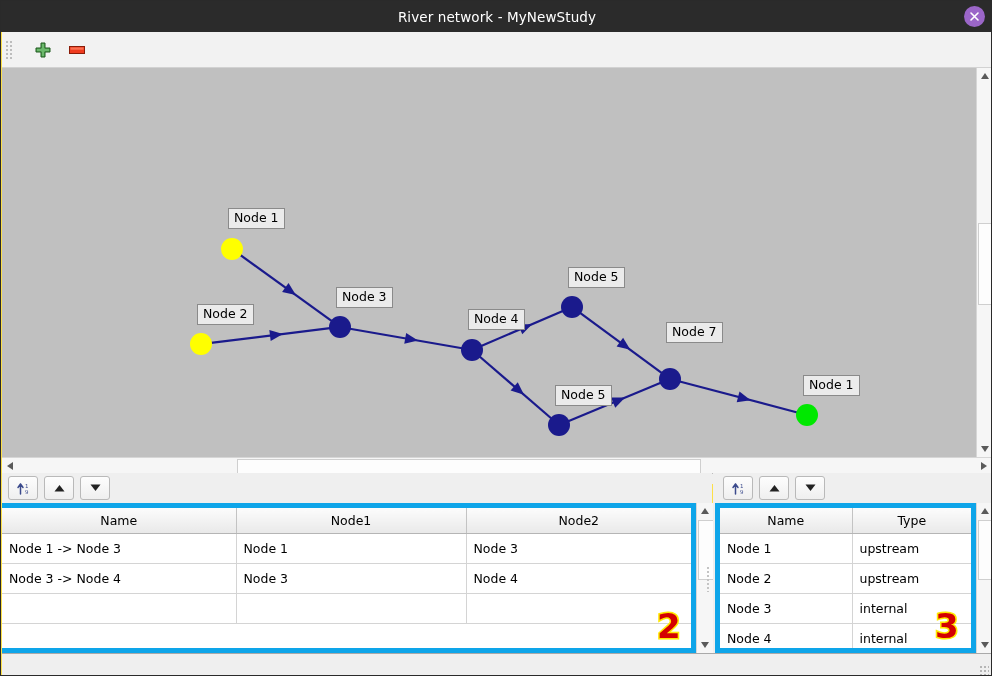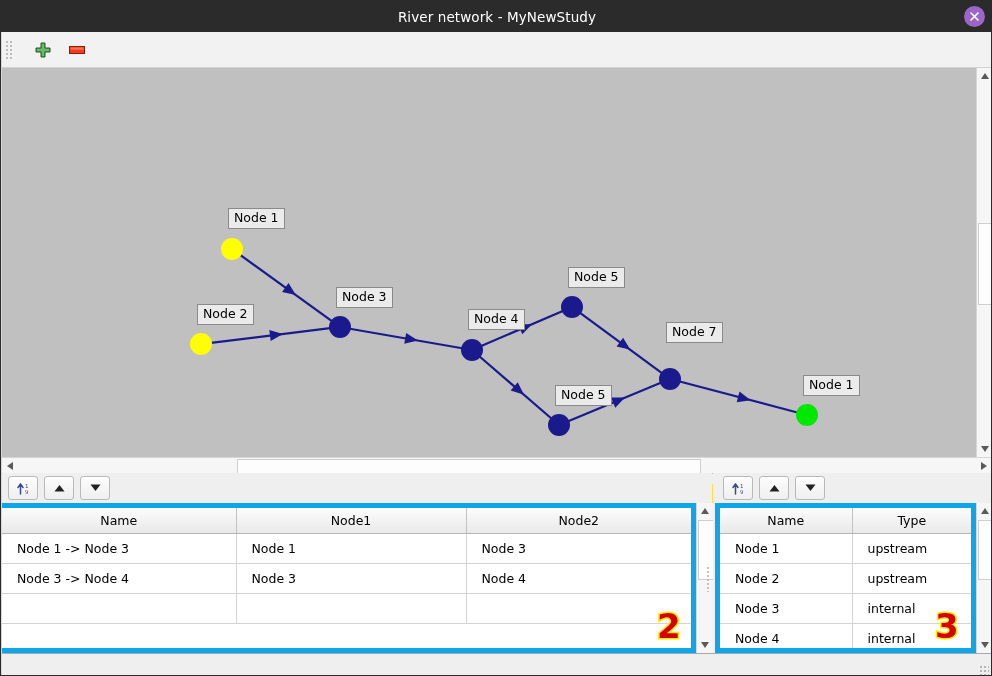--- a/index.html
+++ b/index.html
@@ -185,21 +185,21 @@
     font-weight: normal;
     font-size: 12.5px;
     height: 23px;
     color: #000;
     text-align: center;
   }
   table.grid td {
     border-right: 1px solid #d4d4d4;
     border-bottom: 1px solid #d4d4d4;
     height: 29px;
-    padding: 0 0 0 15px;
+    padding: 0 0 0 7px;
     color: #000;
     background: #ffffff;
     white-space: nowrap;
     overflow: hidden;
   }
   table.grid tr:last-child td { border-bottom: 1px solid #d4d4d4; }
 
   .footer-strip {
     position: absolute; left: 1px; top: 652px;
     width: 990px; height: 23px;

